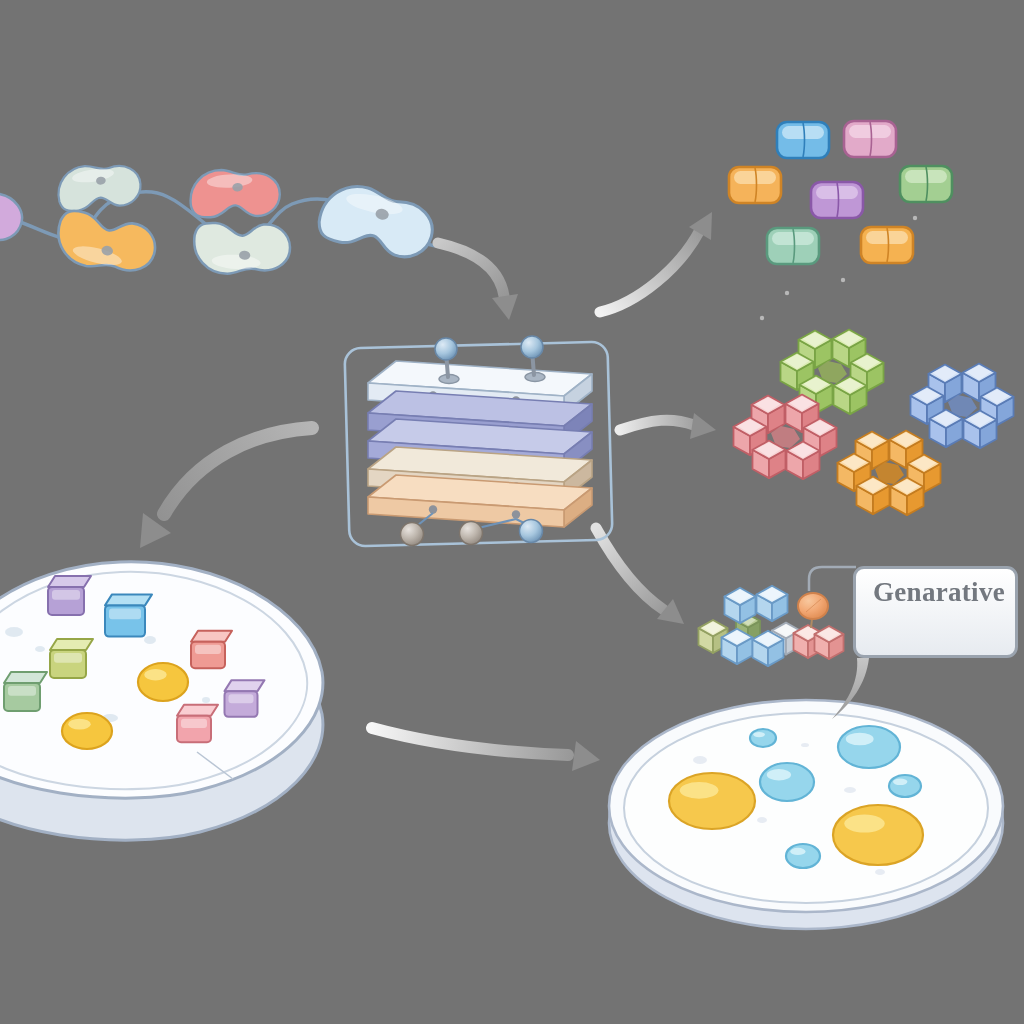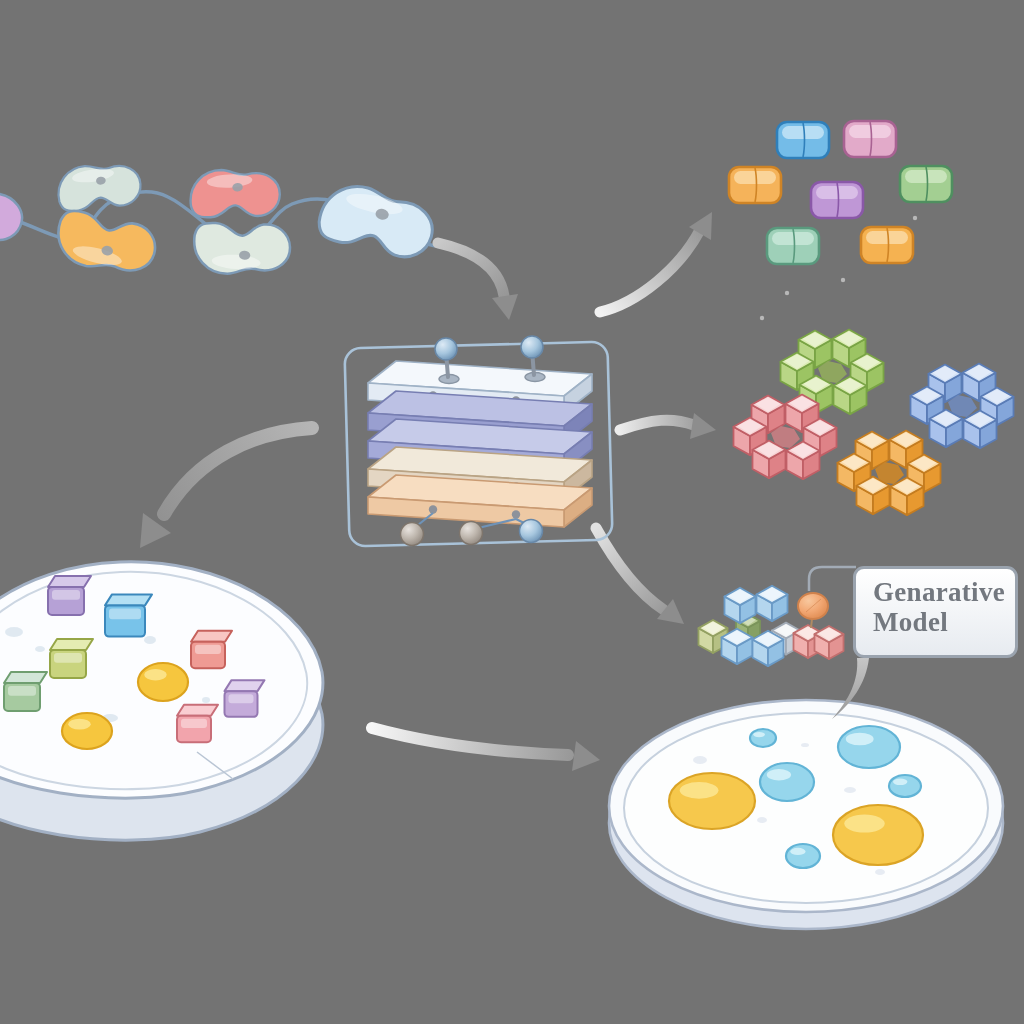--- a/index.html
+++ b/index.html
@@ -459,15 +459,14 @@
           <ellipse cx="803" cy="856" rx="17" ry="12" fill="#96d6ec" stroke="#62b4d6" stroke-width="2.2"></ellipse>
           <ellipse cx="797.9" cy="851.44" rx="7.65" ry="3.5999999999999996" fill="#d6f2fa" opacity="0.9"></ellipse>
         </g>
       </g>
       <g>
         <path d="M 869 658 C 866 684 851 704 832 719 C 849 700 859 680 857 658 Z" fill="url(#tailGrad)"></path>
       </g>
     </svg>
   <div class="bubble" id="bubble" style="border-color: rgb(154, 163, 174); color: rgb(115, 120, 127); background: linear-gradient(rgb(255, 255, 255), rgb(231, 235, 240));">
     <span class="bl">Genarative</span>
-    <span class="bl">Model</span>
   </div>
 </div>
 
 </body></html>

